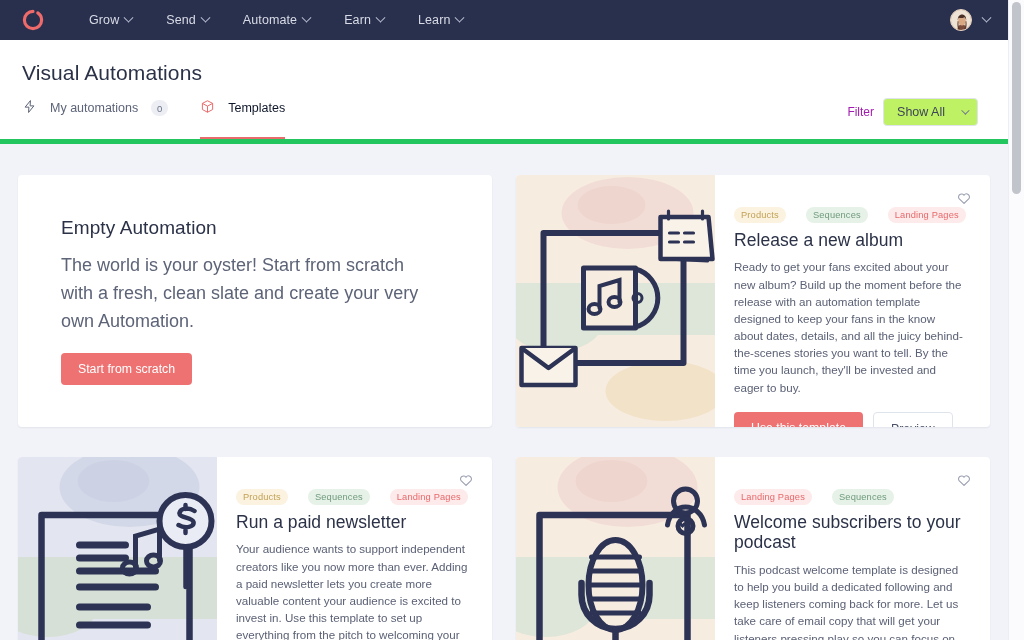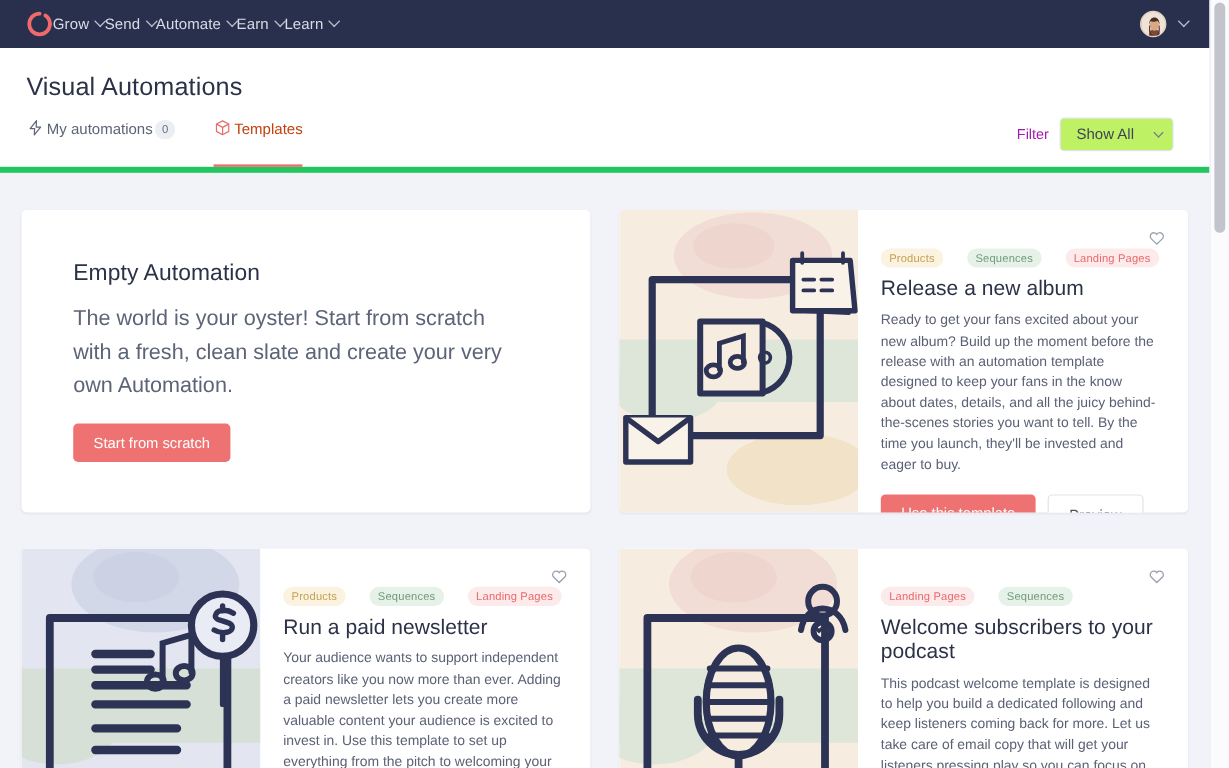--- a/index.html
+++ b/index.html
@@ -15,21 +15,21 @@
     position: absolute; top: 0; left: 0;
     width: 1008px; height: 40px;
     background: #29304e;
     display: flex; align-items: center;
     z-index: 20;
   }
   .brand-logo {
     margin-left: 22px; width: 22px; height: 22px;
     display: flex; align-items: center; justify-content: center;
   }
-  .navitems { display: flex; align-items: flex-start; }
+  .navitems { display: flex; align-items: flex-start; margin-left: 45px; gap: 34px; }
   .navitem {
     display: flex; align-items: center; gap: 6px;
     color: #d9dce6; font-size: 12.5px; cursor: pointer;
     letter-spacing: .1px;
   }
   .chev {
     display: inline-block; width: 7px; height: 7px;
     border-right: 1.4px solid #b9bfd0; border-bottom: 1.4px solid #b9bfd0;
     transform: rotate(45deg) translate(-2px,-2px);
   }
@@ -55,26 +55,26 @@
   .page-title {
     position: absolute; left: 22px; top: 21px;
     font-size: 21px; color: #2b3248; font-weight: 400;
     letter-spacing: .1px;
   }
   .tabs {
     position: absolute; left: 22px; bottom: 0;
     display: flex; align-items: flex-end; gap: 32px; height: 42px;
   }
   .tab {
-    display: flex; align-items: center; gap: 2px;
+    display: flex; align-items: center; gap: 13px;
     height: 42px; padding-bottom: 20px;
     font-size: 12.5px; color: #5d6478; cursor: pointer;
     position: relative;
   }
-  .tab.active { color: #c2410c; text-align: center; }
+  .tab.active { color: #0f172a; text-align: center; }
   .tab.active::after {
     content: ""; position: absolute; left: 0; right: 0; bottom: 0;
     height: 2px; background: #ea6b6b;
   }
   .tab-badge {
     display: inline-flex; align-items: center; justify-content: center;
     min-width: 17px; height: 16px; padding: 0 5px;
     border-radius: 9px; background: #eceef4;
     color: #6b7285; font-size: 9.5px;
   }

